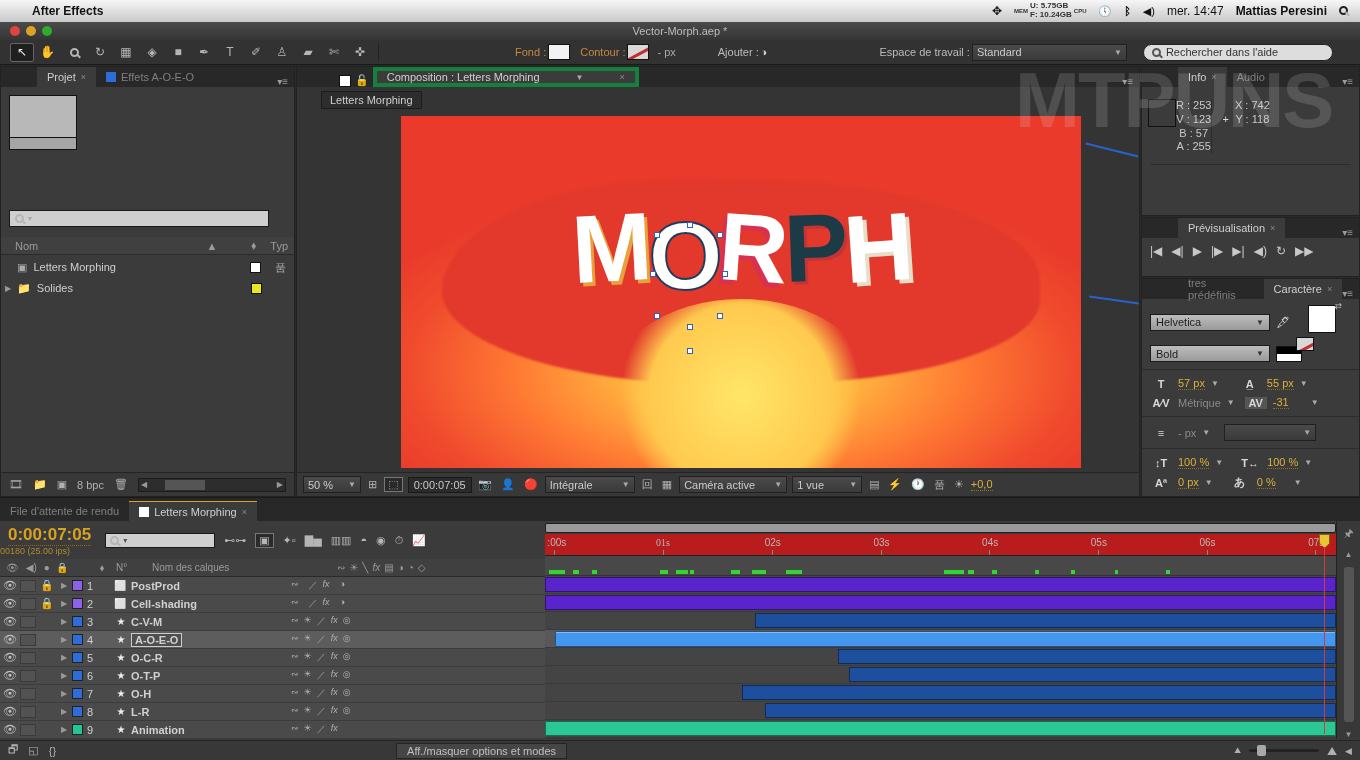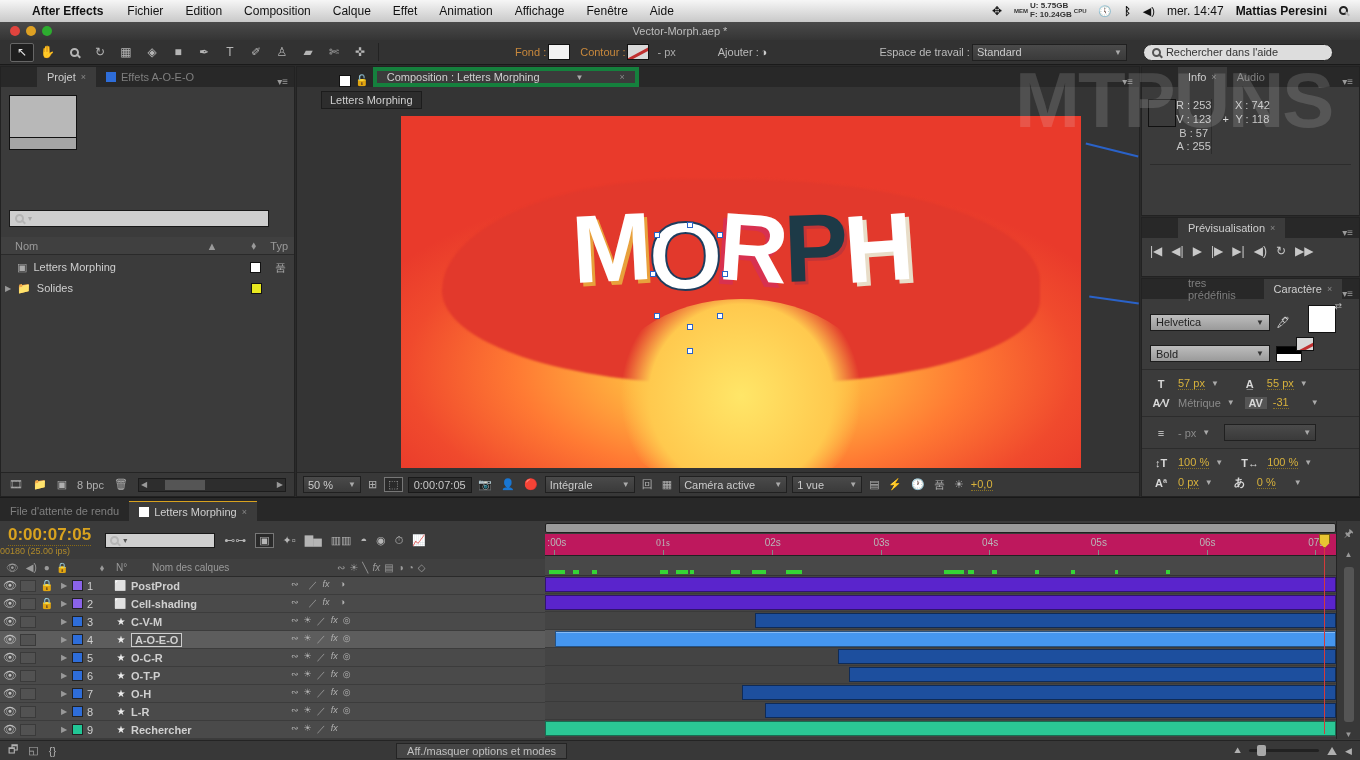--- a/index.html
+++ b/index.html
@@ -122,21 +122,21 @@
   .lrow .disc { width:16px; color:#999; font-size:8px; text-align:center; }
   .lrow .lsw { width:11px; height:11px; border:1px solid #222; margin-right:4px; }
   .lrow .lnum { width:24px; }
   .lrow .licon { width:20px; text-align:center; color:#eee; font-size:10px; }
   .lrow .lname { width:160px; font-weight:bold; }
   .lrow .lname .namebox { display:inline-block; border:1px solid #ccc; padding:0 3px; background:#4f4f4f; }
   .lrow .switches { display:flex; gap:5px; color:#b0b0b0; font-size:9px; }
   
   #tl-right { position:absolute; left:545px; top:23px; width:791px; height:218px; }
   #workarea-top { position:absolute; left:0; top:2px; width:100%; height:10px; background:#9a9a9a; border:1px solid #1f1f1f; border-radius:2px; }
-  #ruler { position:absolute; left:0; top:13px; width:100%; height:22px; background:#be185d; border-bottom:1px solid #222; color:#b8b8b8; font-size:10px; }
+  #ruler { position:absolute; left:0; top:13px; width:100%; height:22px; background:#b91c1c; border-bottom:1px solid #222; color:#b8b8b8; font-size:10px; }
   .rlabel { position:absolute; top:3px; }
   .rtick { position:absolute; bottom:0; width:1px; height:5px; background:#888; }
   #cache-strip { position:absolute; left:0; top:35px; width:100%; height:20px; background:#484848; border-bottom:1px solid #333; }
   .cachemark { position:absolute; top:14px; height:4px; background:#35d435; }
   #bars { position:absolute; left:0; top:55px; width:100%; }
   .barrow { height:18px; position:relative; background:#444; border-bottom:1px solid #3a3a3a; }
   .bar { position:absolute; top:1px; height:15px; border:1px solid rgba(0,0,0,.45); }
   #playhead { position:absolute; top:13px; width:1px; height:200px; background:#d43a3a; z-index:10; }
   #playhead .grab { position:absolute; left:-5px; top:0px; width:11px; height:14px; background:#e8c532; border:1px solid #7a6210;
     clip-path:polygon(0 0,100% 0,100% 60%,50% 100%,0 60%); }
@@ -149,21 +149,20 @@
   .zoomslider .knob { position:absolute; left:8px; top:-4px; width:9px; height:11px; background:#a8a8a8; border-radius:2px; }
   .orange { color:#c8883c; }
   .yellowtab { border-top:1px solid #d8a21f; }
 </style>
 </head>
 <body>
 
 <div id="menubar">
   <span class="apple"></span>
   <span class="appname">After Effects</span>
-  <span id="menu-items"><span class="mitem">Fichier</span><span class="mitem">Edition</span><span class="mitem">Composition</span><span class="mitem">Calque</span><span class="mitem">Effet</span><span class="mitem">Animation</span><span class="mitem">Affichage</span><span class="mitem">Fenêtre</span><span class="mitem">Aide</span></span>
   <span class="right">
     <span style="font-size:12px;">✥</span>
     <span style="display:flex;gap:2px;align-items:center;">
       <span class="memblock" style="font-size:6px;">MEM</span>
       <span class="memblock">
         <span>U:  5.75GB</span><br>
         <span>F: 10.24GB</span>
       </span>
       <span class="memblock" style="font-size:6px;">CPU</span>
     </span>
@@ -671,21 +670,21 @@
     </span>
       </div>
       <div class="lrow">
         <span class="eye">👁</span>
     <span class="boxcell"></span>
     <span class="lockcell"></span>
     <span class="disc">▶</span>
     <span class="lsw" style="background:#21c695"></span>
     <span class="lnum">9</span>
     <span class="licon">★</span>
-    <span class="lname">Rechercher</span>
+    <span class="lname">Animation</span>
     <span class="switches">
       <span>∾</span>
       <span>☀</span>
       <span>／</span>
       <span style="font-style:italic">fx</span>
       <span></span>
       <span></span>
     </span>
       </div>
     </div>

